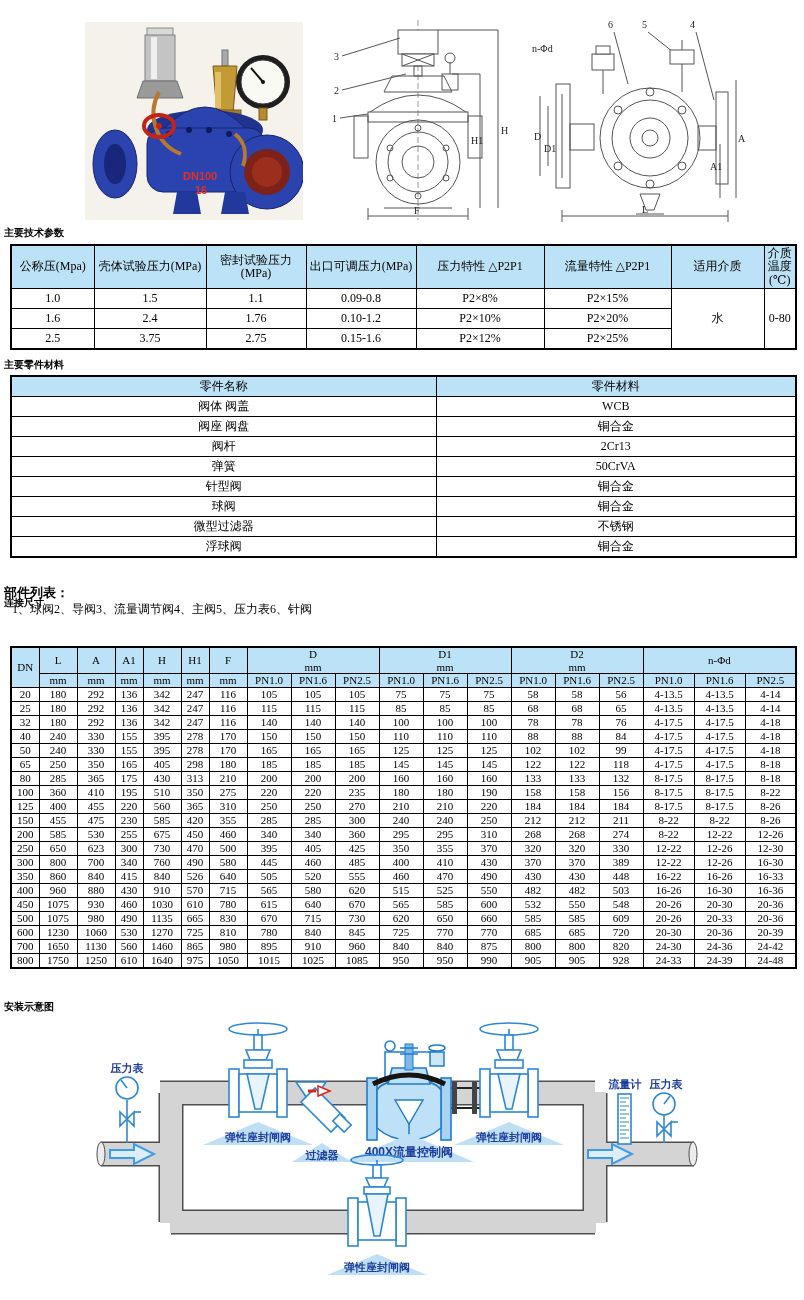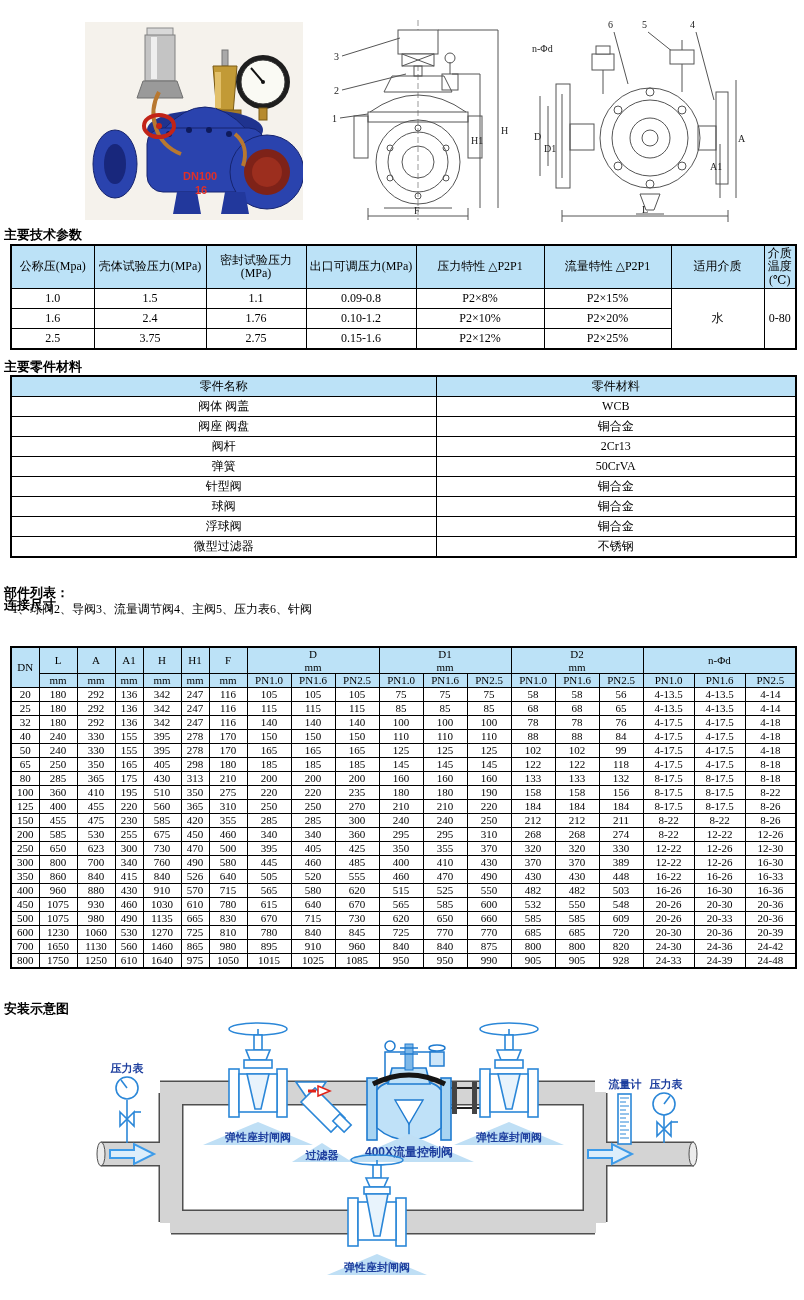--- a/index.html
+++ b/index.html
@@ -1,18 +1,18 @@
 <!DOCTYPE html>
 <html><head>
 <meta charset="utf-8">
 <style>
   html,body{margin:0;padding:0;background:#fff;}
   body{width:804px;height:1300px;position:relative;font-family:"Liberation Serif","DejaVu Serif",serif;color:#000;}
   .abs{position:absolute;}
-  .sec-title{font-size:13px;font-weight:bold;white-space:nowrap;}
+  .sec-title{font-size:10px;font-weight:bold;white-space:nowrap;}
   table{border-collapse:collapse;table-layout:fixed;background:#fff;border:2px solid #000;}
   td,th{border:1px solid #000;text-align:center;vertical-align:middle;padding:0 1px;overflow:hidden;}
   th{background:#BCE2F7;font-weight:normal;}
   
   .t1{width:785px;}
   .t1 th{font-size:12px;height:13px;line-height:1.1;}
   .t1 thead th{height:42px;}
   .t1 td{font-size:12px;height:19px;}
   
   .t2{width:785px;}
@@ -279,26 +279,26 @@
       </tr>
       <tr>
         <td>针型阀</td>
         <td>铜合金</td>
       </tr>
       <tr>
         <td>球阀</td>
         <td>铜合金</td>
       </tr>
       <tr>
+        <td>微型过滤器</td>
+        <td>不锈钢</td>
+      </tr>
+      <tr>
         <td>浮球阀</td>
         <td>铜合金</td>
-      </tr>
-      <tr>
-        <td>微型过滤器</td>
-        <td>不锈钢</td>
       </tr>
     </tbody>
 </table>
 
 <div class="abs plist-title" style="left:4px;top:584px;text-align:right;">部件列表：</div>
 <div class="abs plist-text" style="left:12px;top:601px;">1、球阀2、导阀3、流量调节阀4、主阀5、压力表6、针阀</div>
 
 <div class="abs sec-title" style="left:4px;top:596px;">连接尺寸</div>
 
 <table class="abs t3" style="left:10px;top:646px;">

